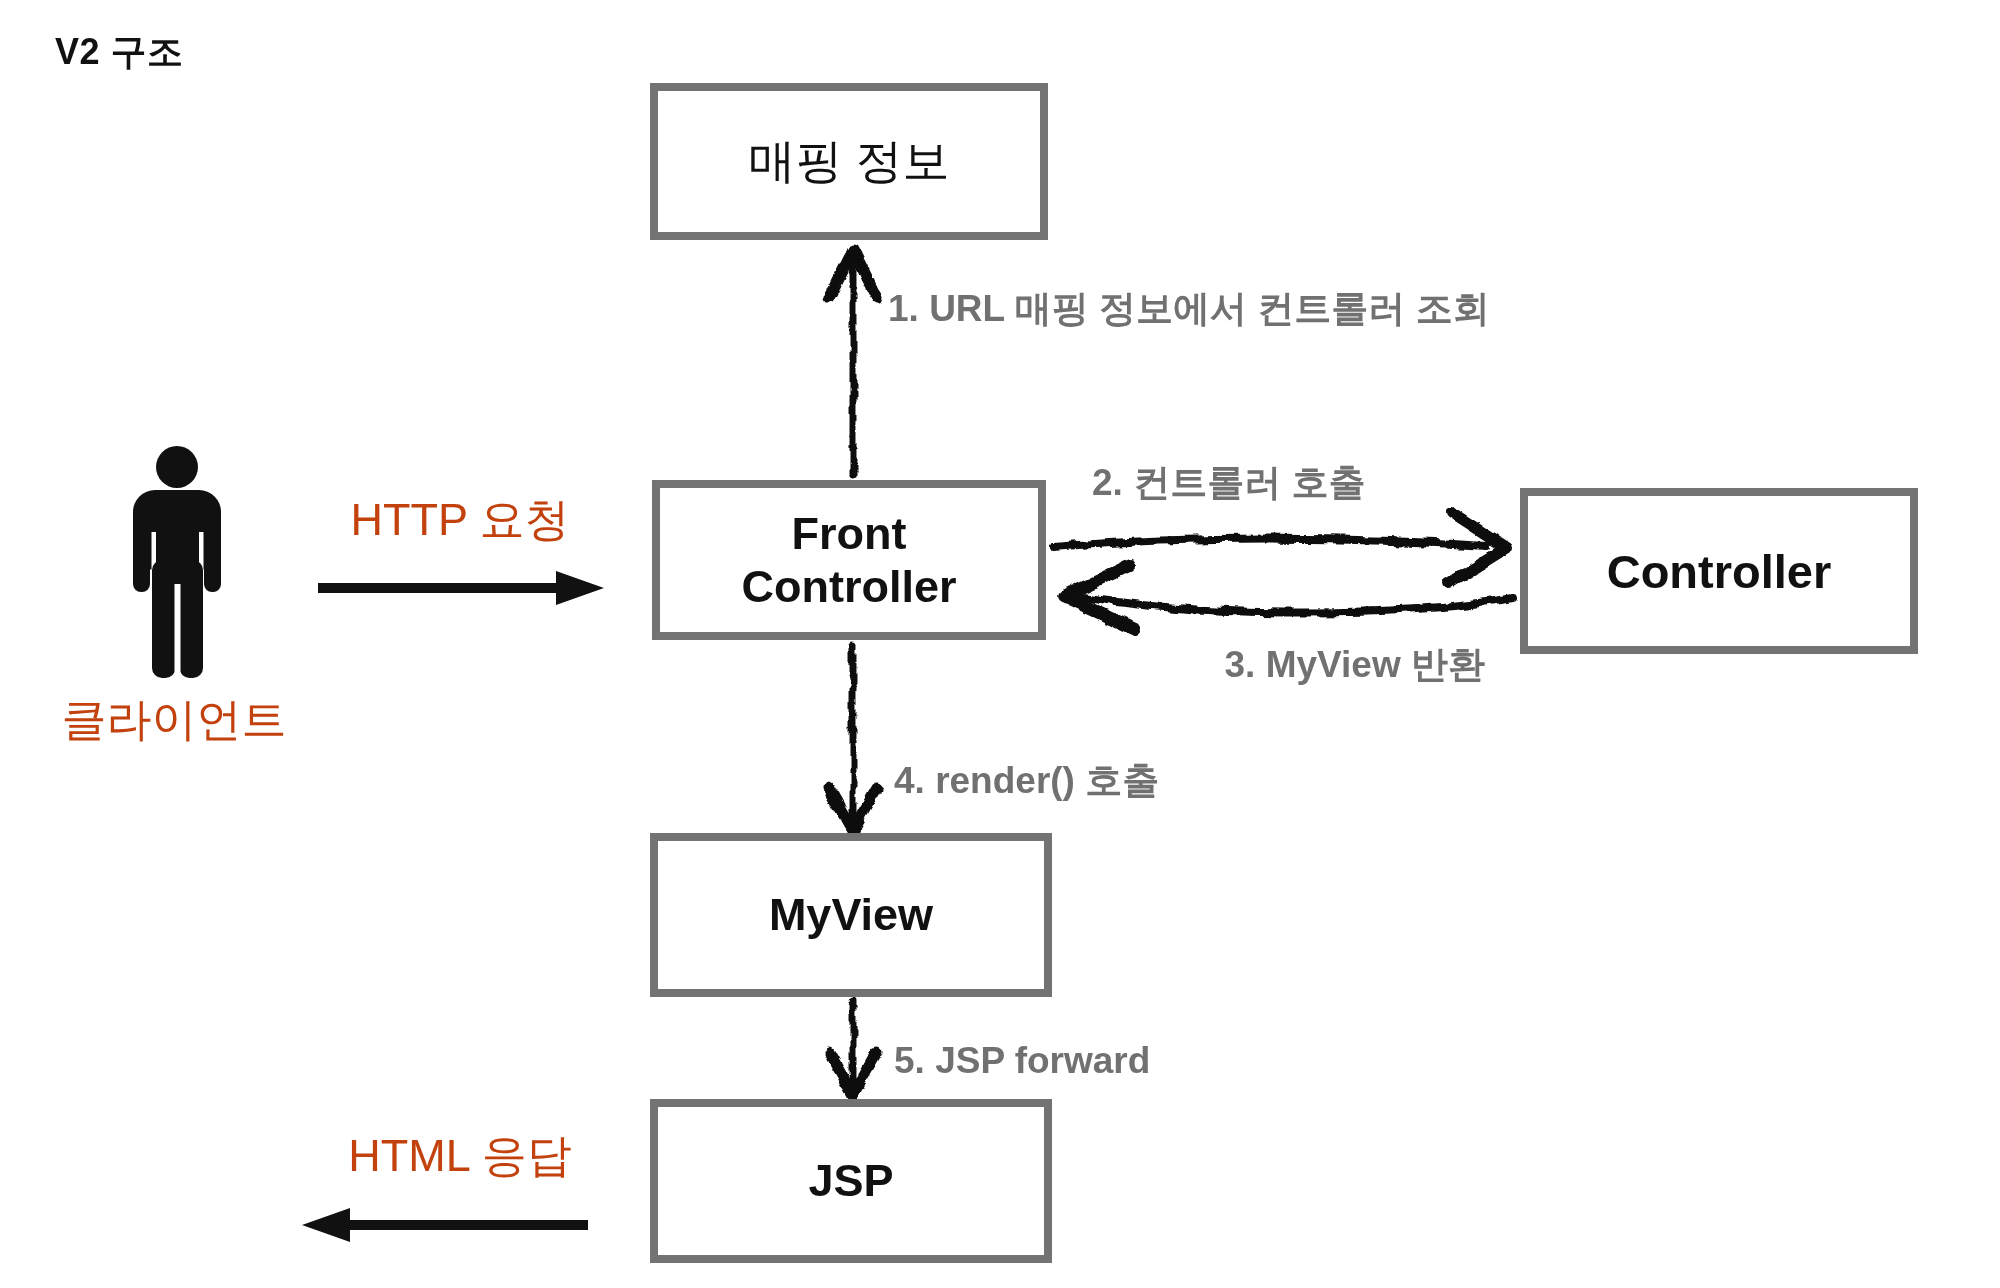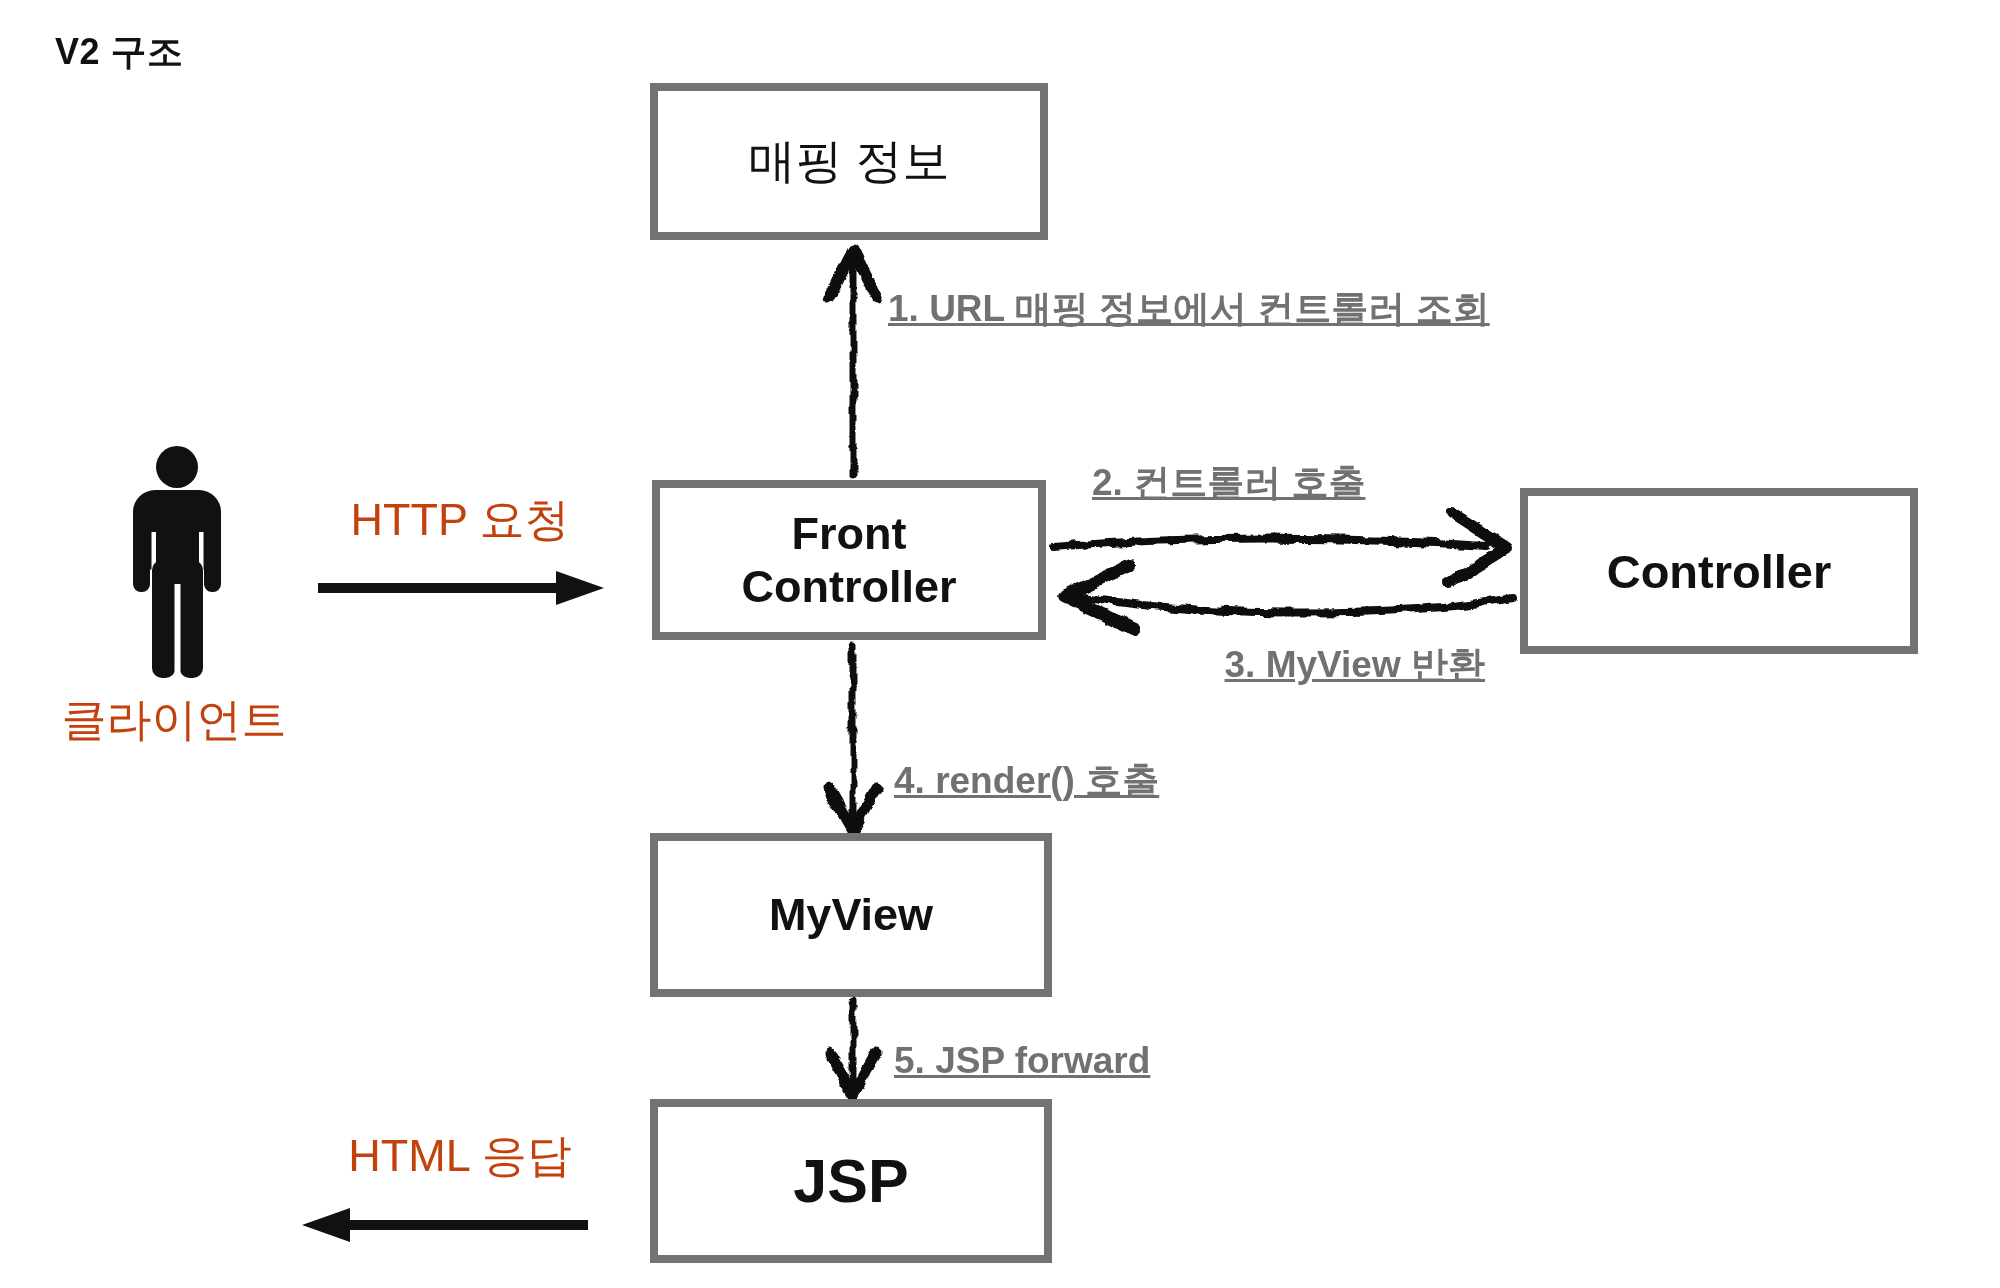--- a/index.html
+++ b/index.html
@@ -21,23 +21,23 @@
     box-sizing:border-box;
     border:8px solid #737373;
     background:#ffffff;
     display:flex;align-items:center;justify-content:center;
     text-align:center;color:#111111;
   }
   .box-mapping{left:650px;top:83px;width:398px;height:157px;font-size:47px;font-weight:normal;}
   .box-front{left:652px;top:480px;width:394px;height:160px;font-size:45px;font-weight:bold;line-height:1.18;}
   .box-controller{left:1520px;top:488px;width:398px;height:166px;font-size:47px;font-weight:bold;}
   .box-myview{left:650px;top:833px;width:402px;height:164px;font-size:45px;font-weight:bold;}
-  .box-jsp{left:650px;top:1099px;width:402px;height:164px;font-size:61px;font-weight:bold;}
+  .box-jsp{left:650px;top:1099px;width:402px;height:164px;font-size:45px;font-weight:bold;}
   .step-label{
-    font-size:37px;font-weight:bold;color:#717171;white-space:nowrap;text-decoration:underline;
+    font-size:37px;font-weight:bold;color:#717171;white-space:nowrap;
   }
   .step1{left:888px;top:284px;}
   .step2{left:1092px;top:458px;width:400px;text-align:left;}
   .step3{left:1085px;top:640px;width:400px;text-align:right;}
   .step4{left:894px;top:756px;}
   .step5{left:894px;top:1040px;}
   .flow-label{
     font-size:45px;font-weight:normal;color:#c2410c;white-space:nowrap;text-align:center;
   }
   .http-label{left:300px;top:490px;width:320px;}

